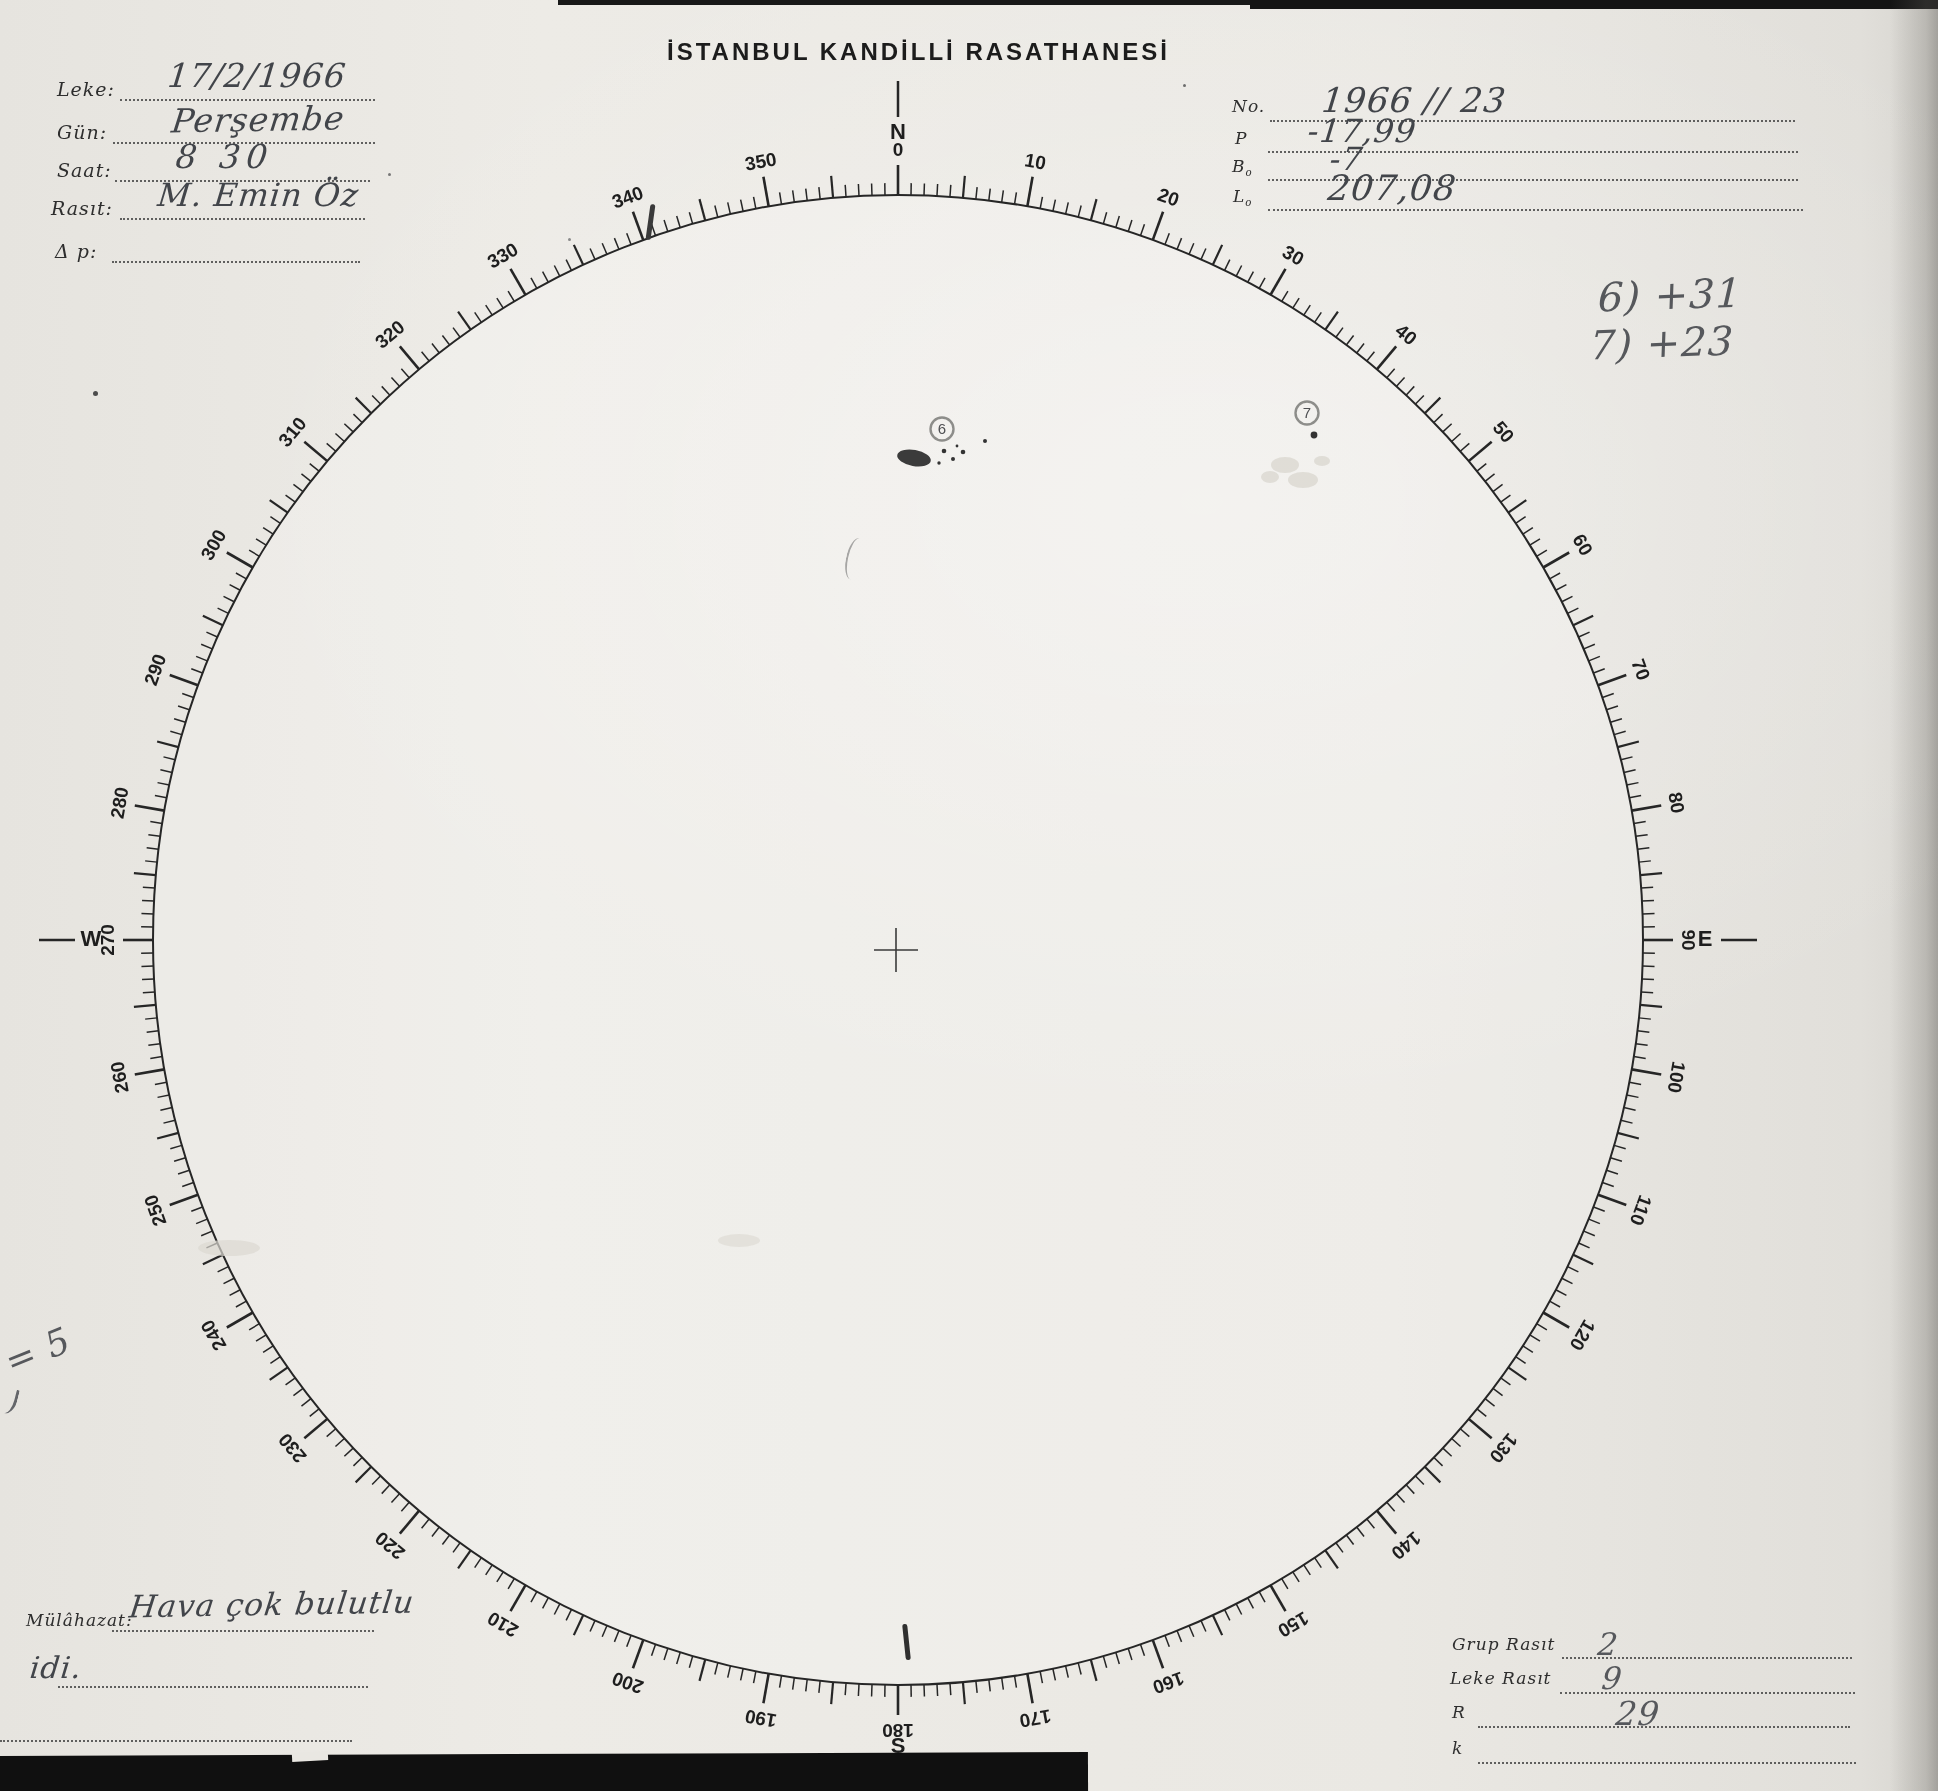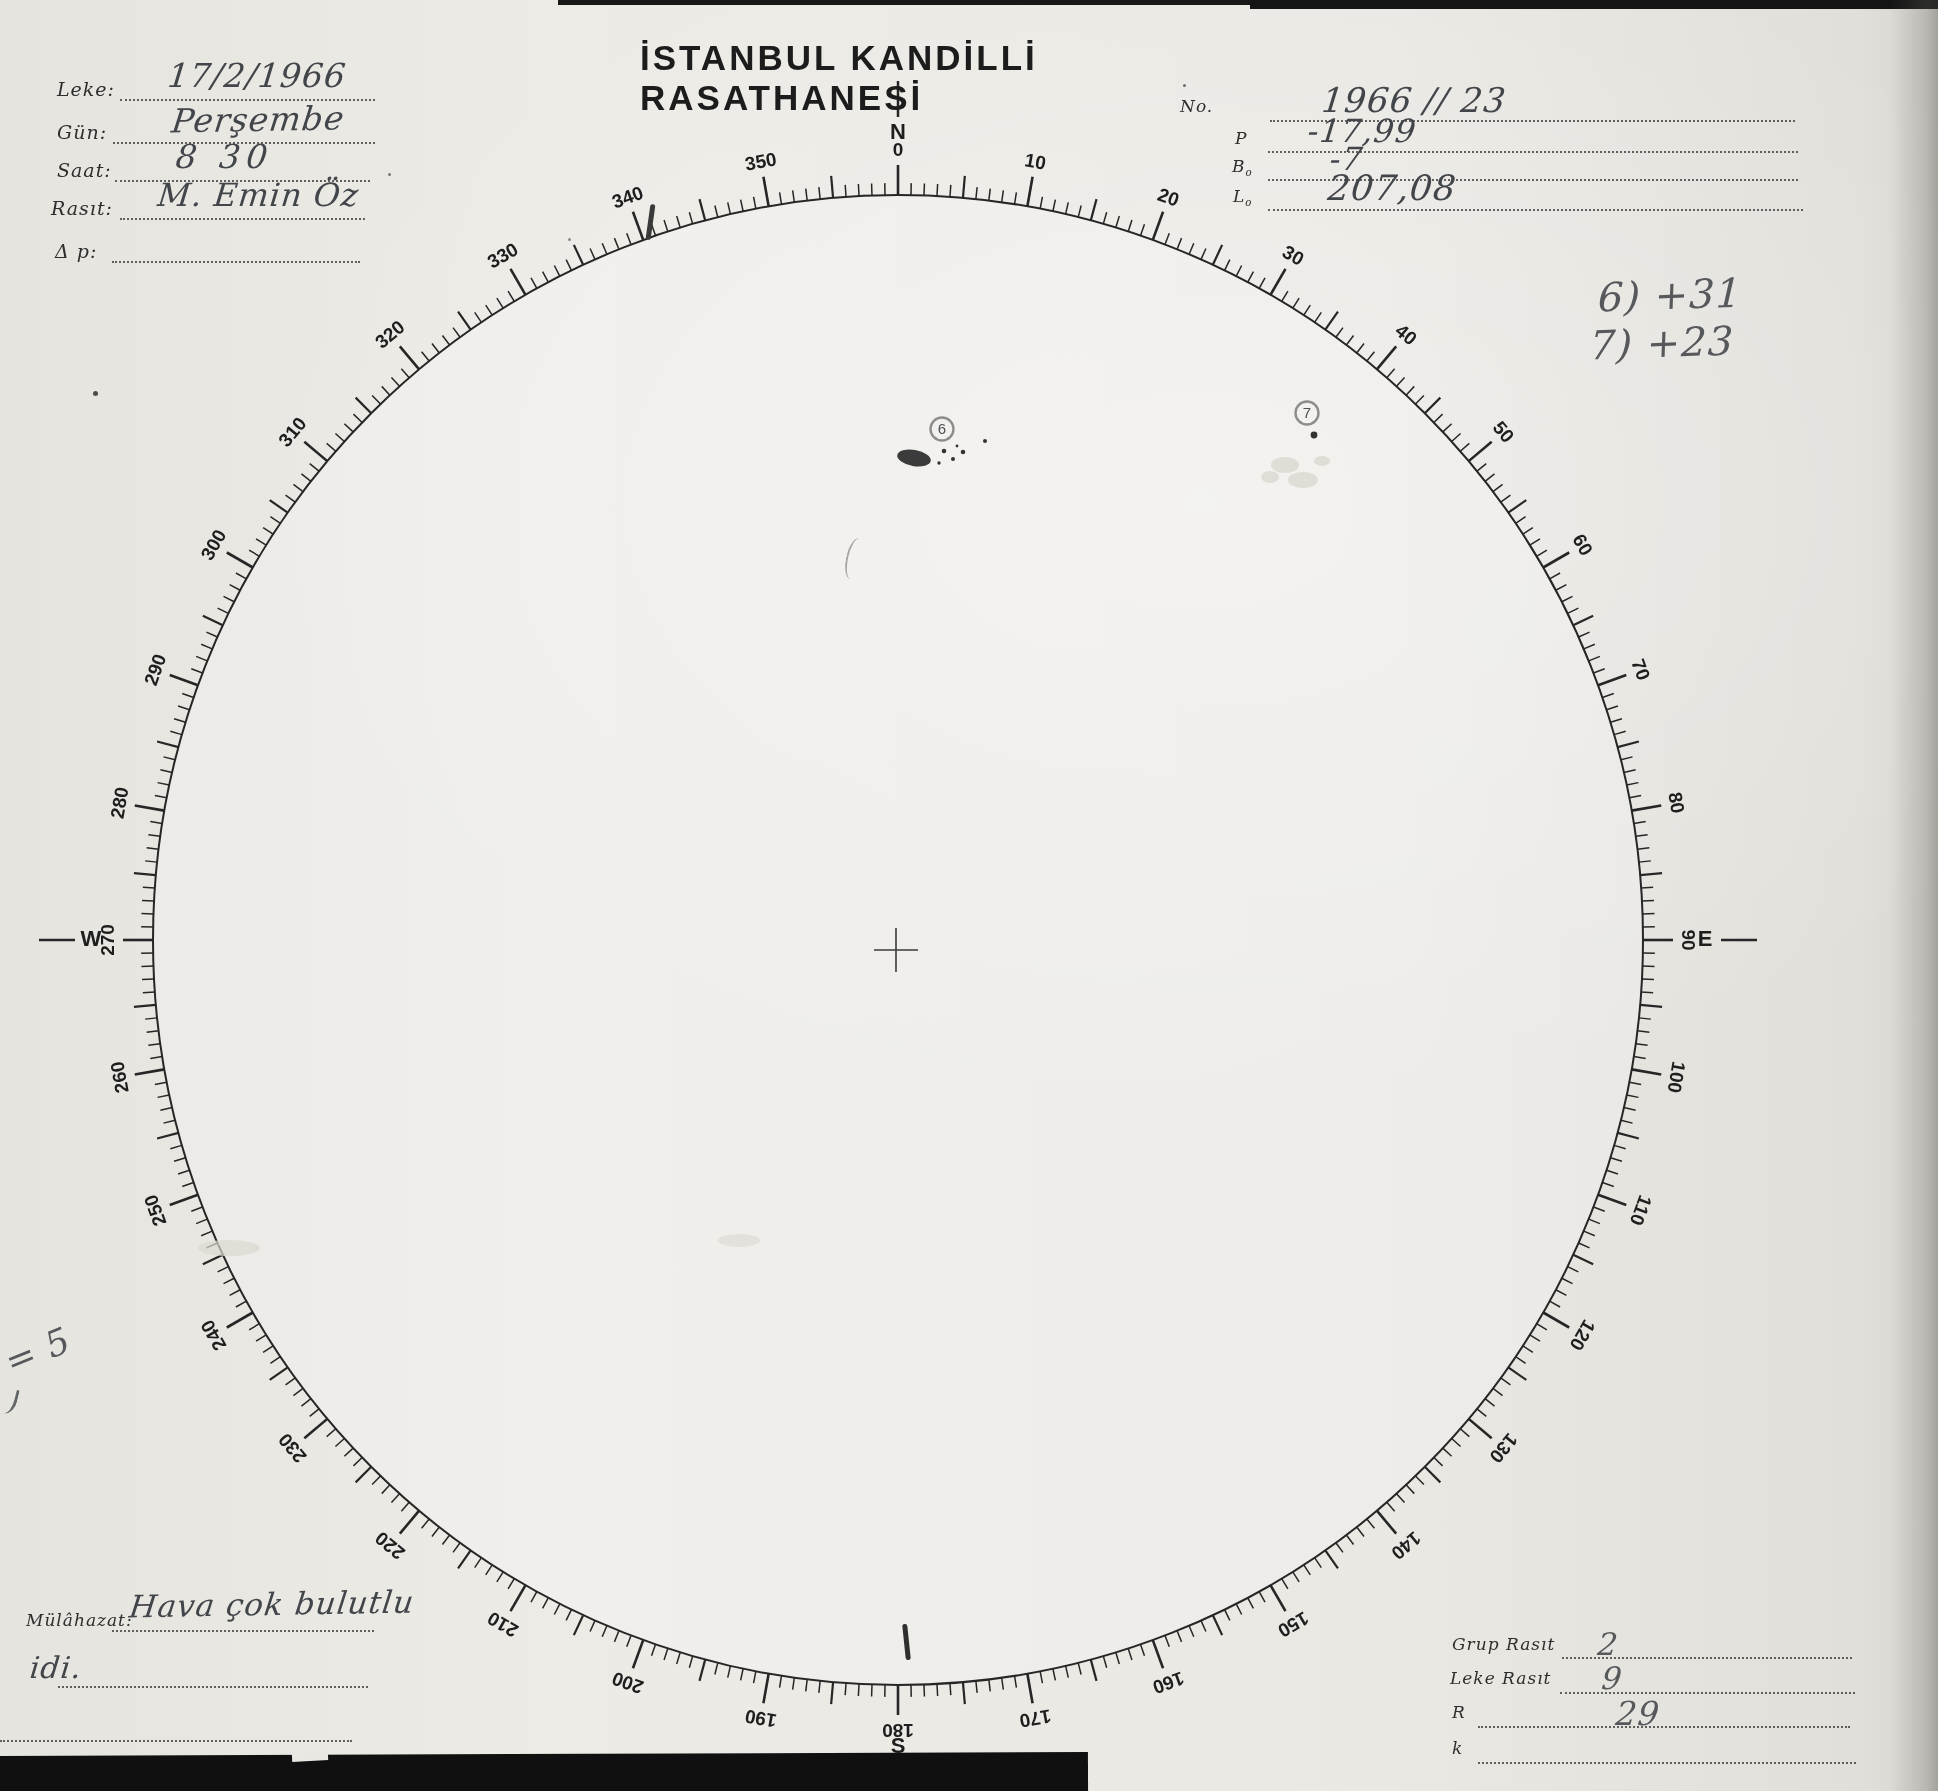--- a/index.html
+++ b/index.html
@@ -6,22 +6,22 @@
   body{
     width:1938px;height:1791px;position:relative;overflow:hidden;
     background:
       radial-gradient(1400px 900px at 62% 28%, rgba(255,255,255,.30), rgba(255,255,255,0) 70%),
       linear-gradient(90deg,#e6e4df 0%,#edebe6 28%,#eae8e3 72%,#e1dfda 96%,#d6d4cf 100%);
     background-color:#eae8e3;
     font-family:"Liberation Sans",sans-serif;color:#222;
   }
   .abs{position:absolute;}
   .title{
-    font-family:"Liberation Sans",sans-serif;font-weight:bold;font-size:35px;
-    letter-spacing:3px;color:#1c1c1c;text-align:left;
+    font-family:"Liberation Sans",sans-serif;font-weight:bold;font-size:24px;
+    letter-spacing:3px;color:#1c1c1c;text-align:right;
   }
   .lbl{
     font-family:"DejaVu Serif",serif;font-style:italic;font-size:19px;color:#2e2e2e;
     letter-spacing:1px;white-space:nowrap;
   }
   .lbl-sm{font-size:17px;}
   .dots{height:0;border-bottom:2.5px dotted #3e3e3e;opacity:.8;}
   .hw{
     font-family:"DejaVu Serif",serif;font-style:italic;color:#42454a;
     white-space:nowrap;transform:skewX(-6deg);letter-spacing:1px;
@@ -486,21 +486,21 @@
 <div class="abs dots" style="left:115px;top:180px;width:255px"></div>
 <div class="abs hw" style="left:176px;top:137px;font-size:33px;letter-spacing:6px">8 30</div>
 
 <div class="abs lbl" style="left:51px;top:197px">Rasıt:</div>
 <div class="abs dots" style="left:120px;top:218px;width:245px"></div>
 <div class="abs hw" style="left:158px;top:176px;font-size:32px">M. Emin Öz</div>
 
 <div class="abs lbl" style="left:55px;top:240px">Δ p:</div>
 <div class="abs dots" style="left:112px;top:261px;width:248px"></div>
 
-<div class="abs lbl lbl-sm" style="left:1180px;top:96px"><span>No.</span><sub class="subo"></sub></div>
+<div class="abs lbl lbl-sm" style="left:1232px;top:96px"><span>No.</span><sub class="subo"></sub></div>
 <div class="abs dots" style="left:1270px;top:120px;width:525px"></div>
 <div class="abs hw" style="left:1322px;top:80px;font-size:34px">1966 // 23</div>
 
 <div class="abs lbl lbl-sm" style="left:1235px;top:128px"><span>P</span><sub class="subo"></sub></div>
 <div class="abs dots" style="left:1268px;top:151px;width:530px"></div>
 <div class="abs hw" style="left:1308px;top:112px;font-size:32px">-17,99</div>
 
 <div class="abs lbl lbl-sm" style="left:1232px;top:156px"><span>B</span><sub class="subo">o</sub></div>
 <div class="abs dots" style="left:1268px;top:179px;width:530px"></div>
 <div class="abs hw" style="left:1330px;top:140px;font-size:32px">-7</div>

